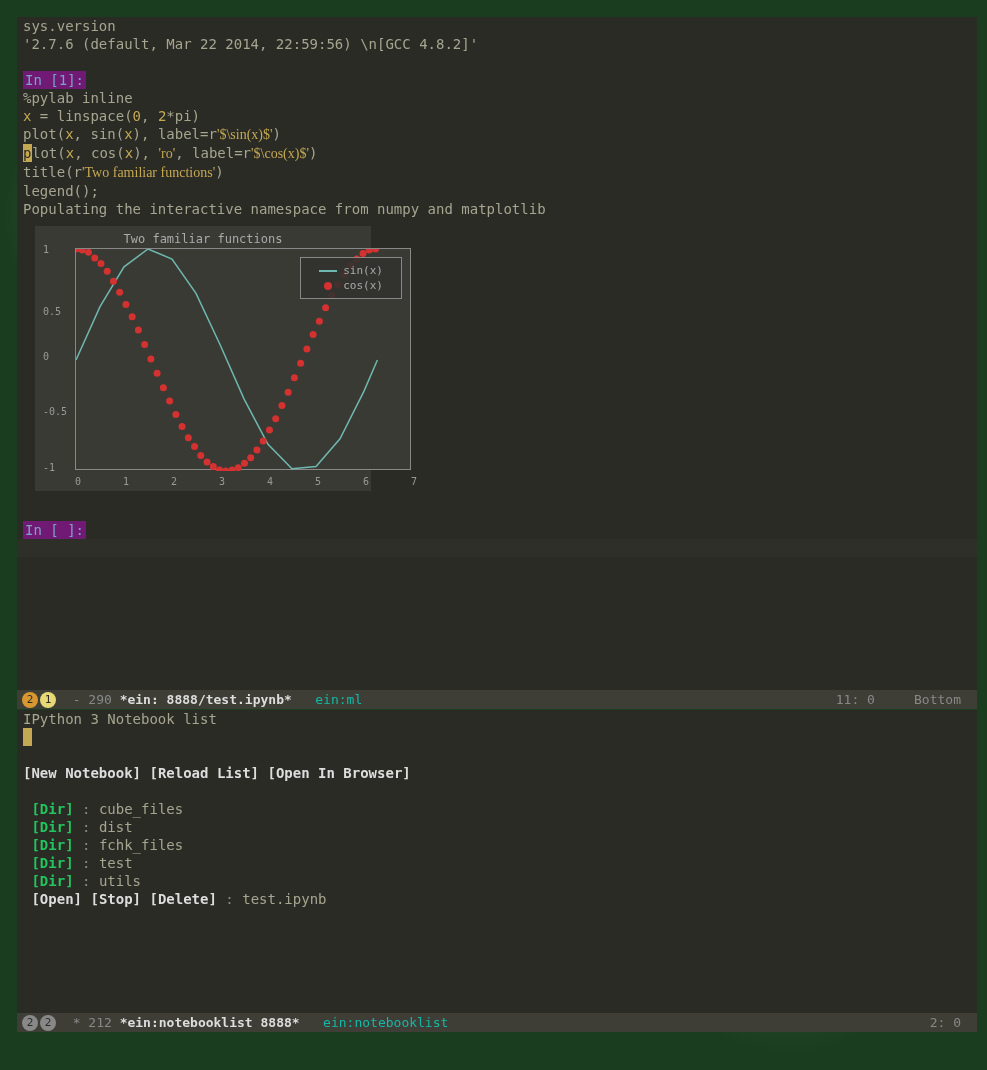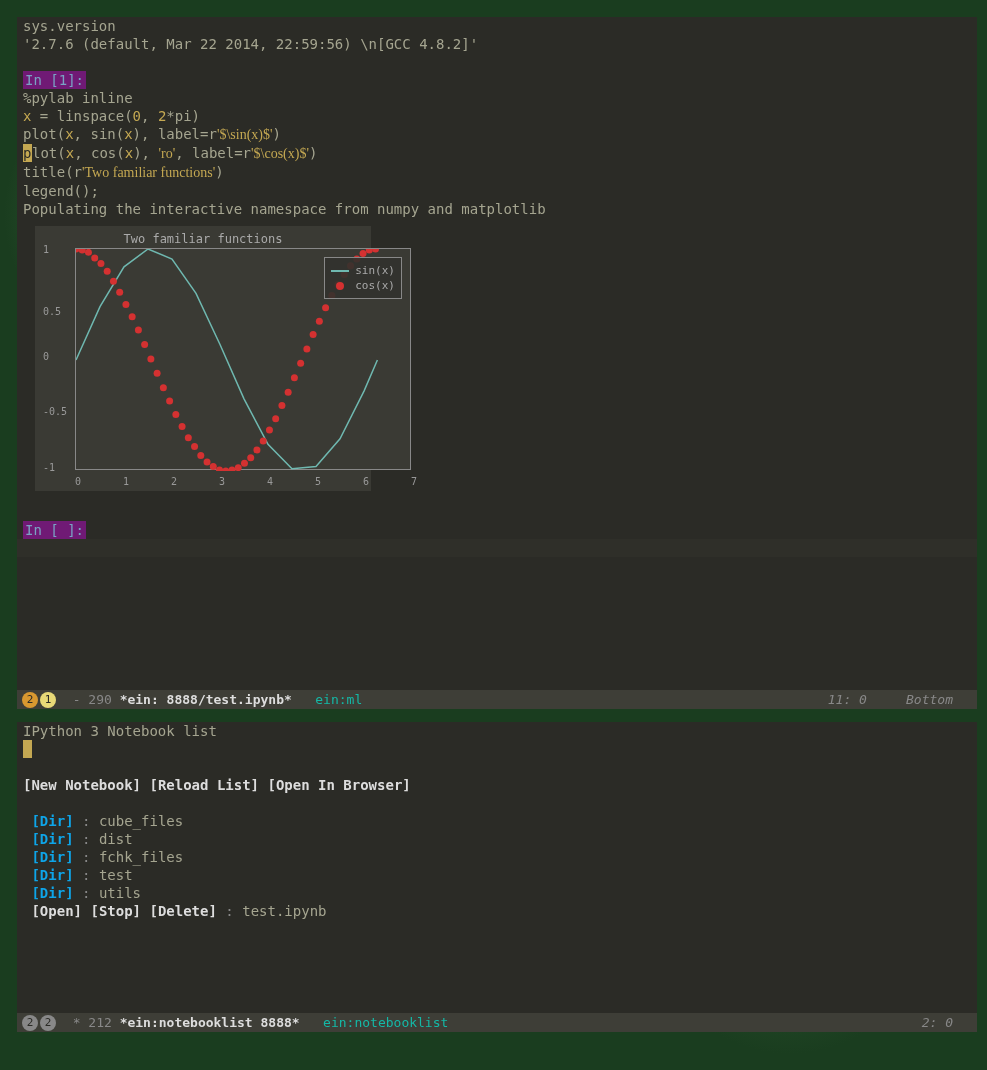--- a/index.html
+++ b/index.html
@@ -31,21 +31,20 @@
   background: #2b2b26;
   z-index: 1;
 }
 .pane-top {
   top: 17px;
   height: 673px;
 }
 .pane-bottom {
   top: 710px;
   height: 303px;
-  margin-top: 12px;
 }
 .tabbar {
   background: #35352f;
   padding: 2px 0;
   color: #888;
 }
 .tabbar .active-tab {
   color: #e8d977;
   text-decoration: underline;
 }
@@ -100,21 +99,21 @@
 .plot-legend {
   position: absolute;
   top: 8px;
   right: 8px;
   background: rgba(50,50,45,0.9);
   border: 1px solid #888;
   padding: 4px 6px;
   font-size: 11px;
   color: #aaa;
 }
-.legend-row { display: flex; align-items: center; gap: 6px; margin: 2px 0; }
+.legend-row { display: flex; align-items: center; gap: 6px; margin: 2px 12px; }
 .legend-line { width: 18px; height: 2px; background: #6fb8b0; }
 .legend-dot { width: 8px; height: 8px; background: #d43131; border-radius: 50%; margin: 0 5px; }
 .y-tick { position: absolute; left: 8px; font-size: 10px; color: #999; }
 .x-tick { position: absolute; bottom: 4px; font-size: 10px; color: #999; }
 .modeline {
   position: absolute;
   left: 17px;
   right: 10px;
   height: 19px;
   background: #3e3e37;
@@ -135,28 +134,28 @@
   height: 16px;
   border-radius: 50%;
   font-size: 11px;
   margin: 0 1px;
 }
 .ml-badge-orange { background: #d89830; color: #2b2b26; }
 .ml-badge-yellow { background: #e8d977; color: #2b2b26; }
 .ml-badge-gray { background: #888; color: #2b2b26; }
 .ml-buffer { color: #ddd; font-weight: bold; }
 .ml-mode { color: #14b8a6; }
-.ml-right { margin-left: auto; padding-right: 24px; font-style: italic; }
+.ml-right { margin-left: auto; padding-right: 16px; }
 .nb-list-line {
   white-space: pre;
   line-height: 18px;
   padding-left: 6px;
 }
 .nb-bracket-btn { color: #ddd; font-weight: bold; }
-.nb-bracket-dir { color: #0ea5e9; font-weight: bold; }
+.nb-bracket-dir { color: #22c55e; font-weight: bold; }
 .nb-colon { color: #888; }
 </style>
 </head>
 <body>
 
 <div class="leaves-bg"></div>
 
 <div class="editor-pane pane-top">
   <div class="code-line">sys.version</div>
   <div class="code-line">'2.7.6 (default, Mar 22 2014, 22:59:56) \n[GCC 4.8.2]'</div>

